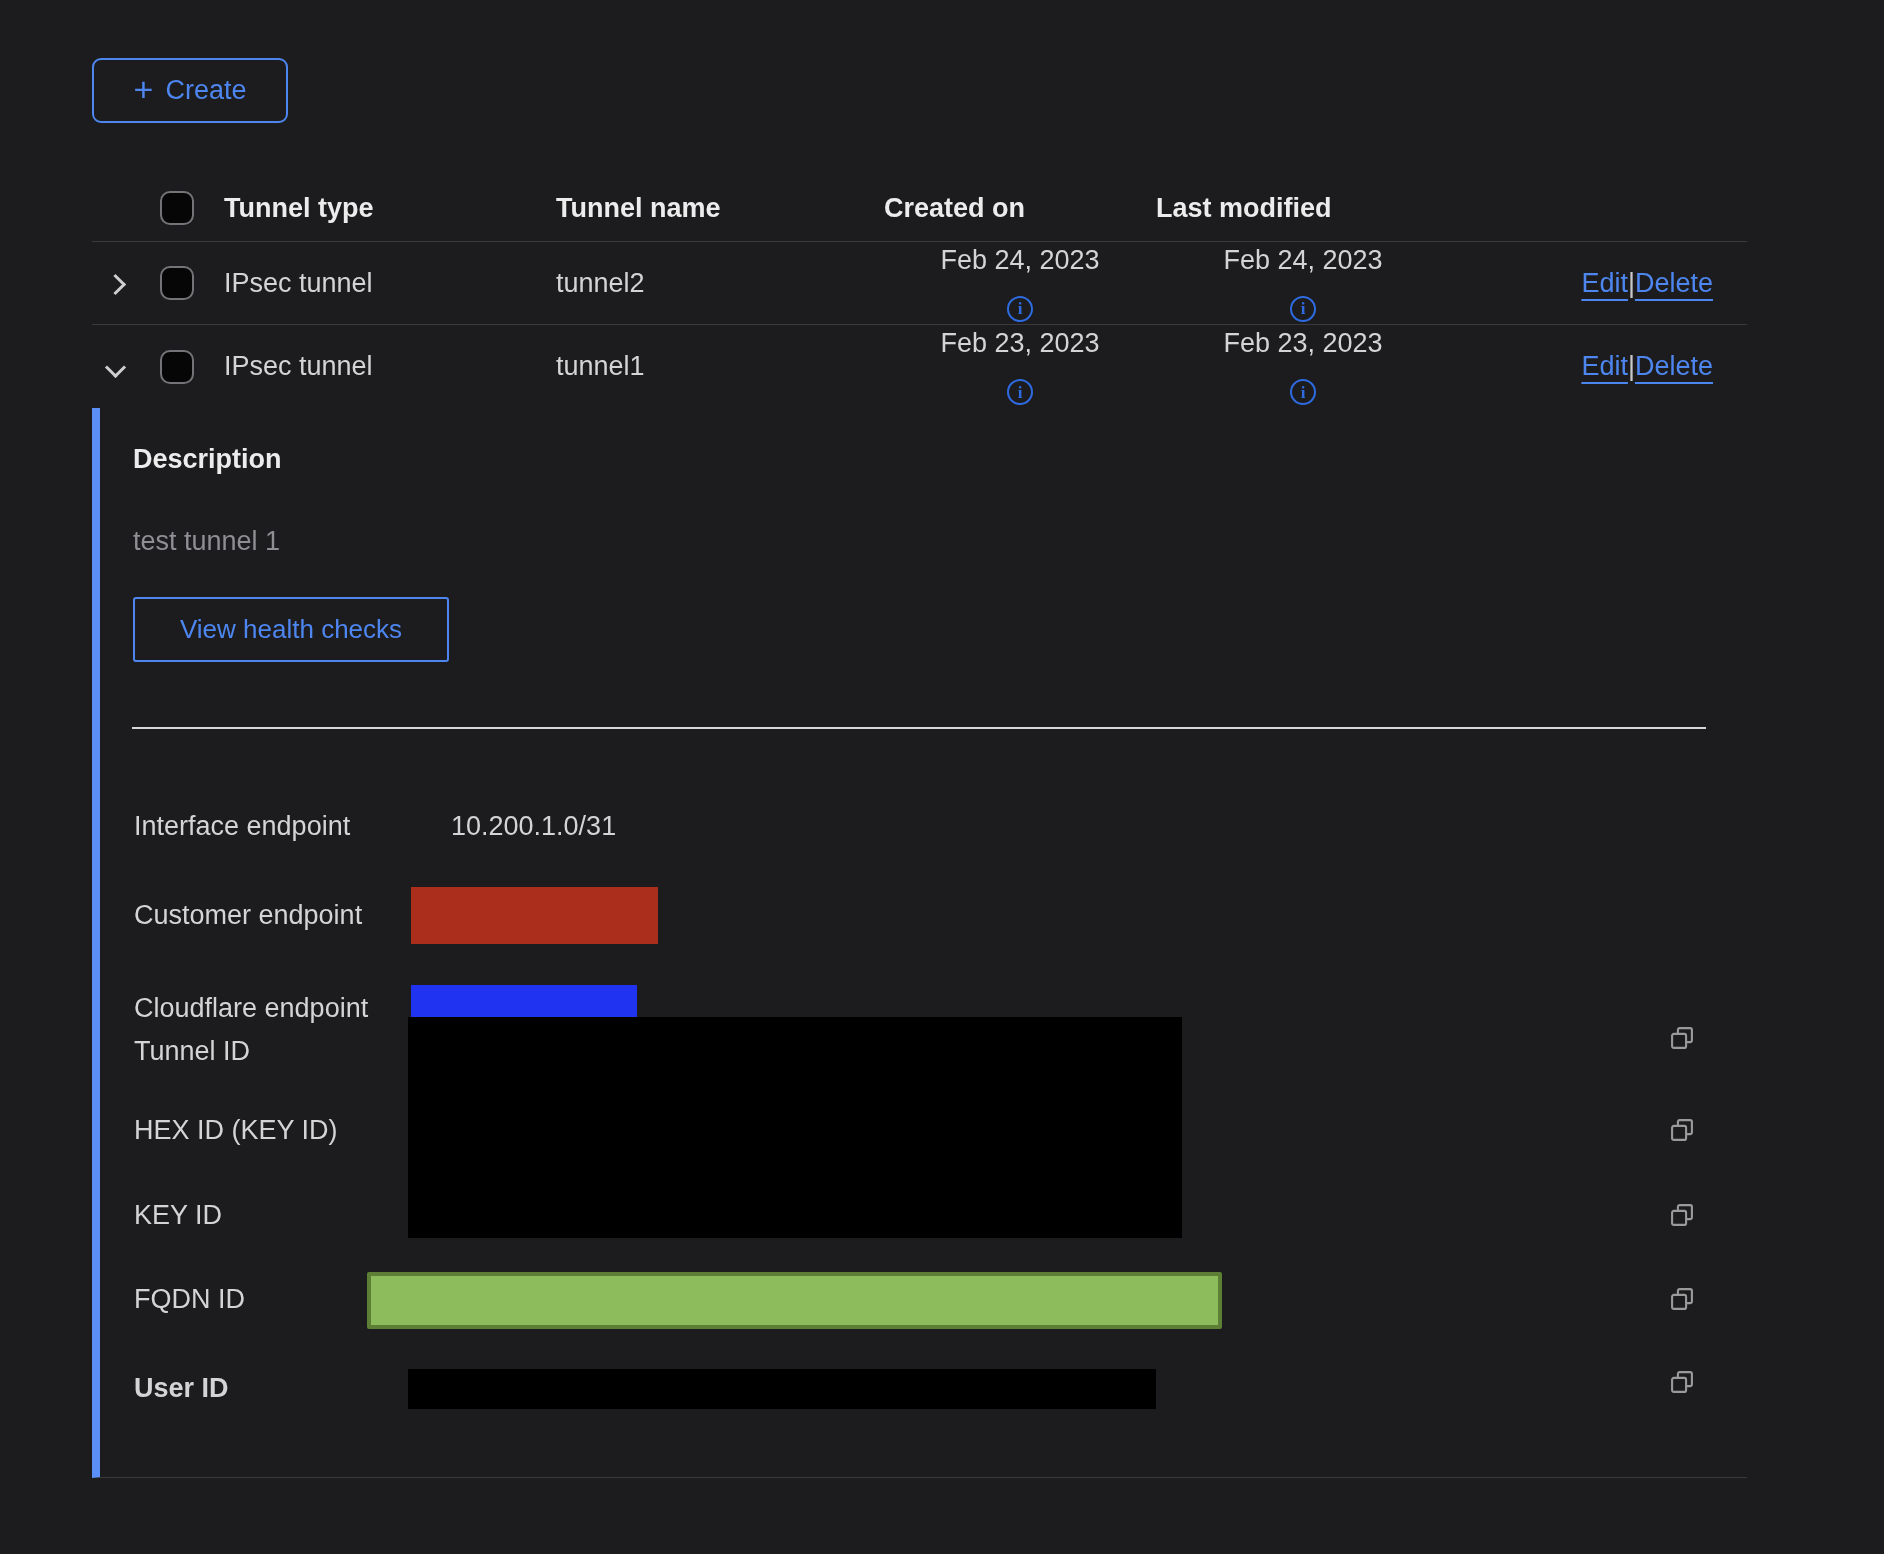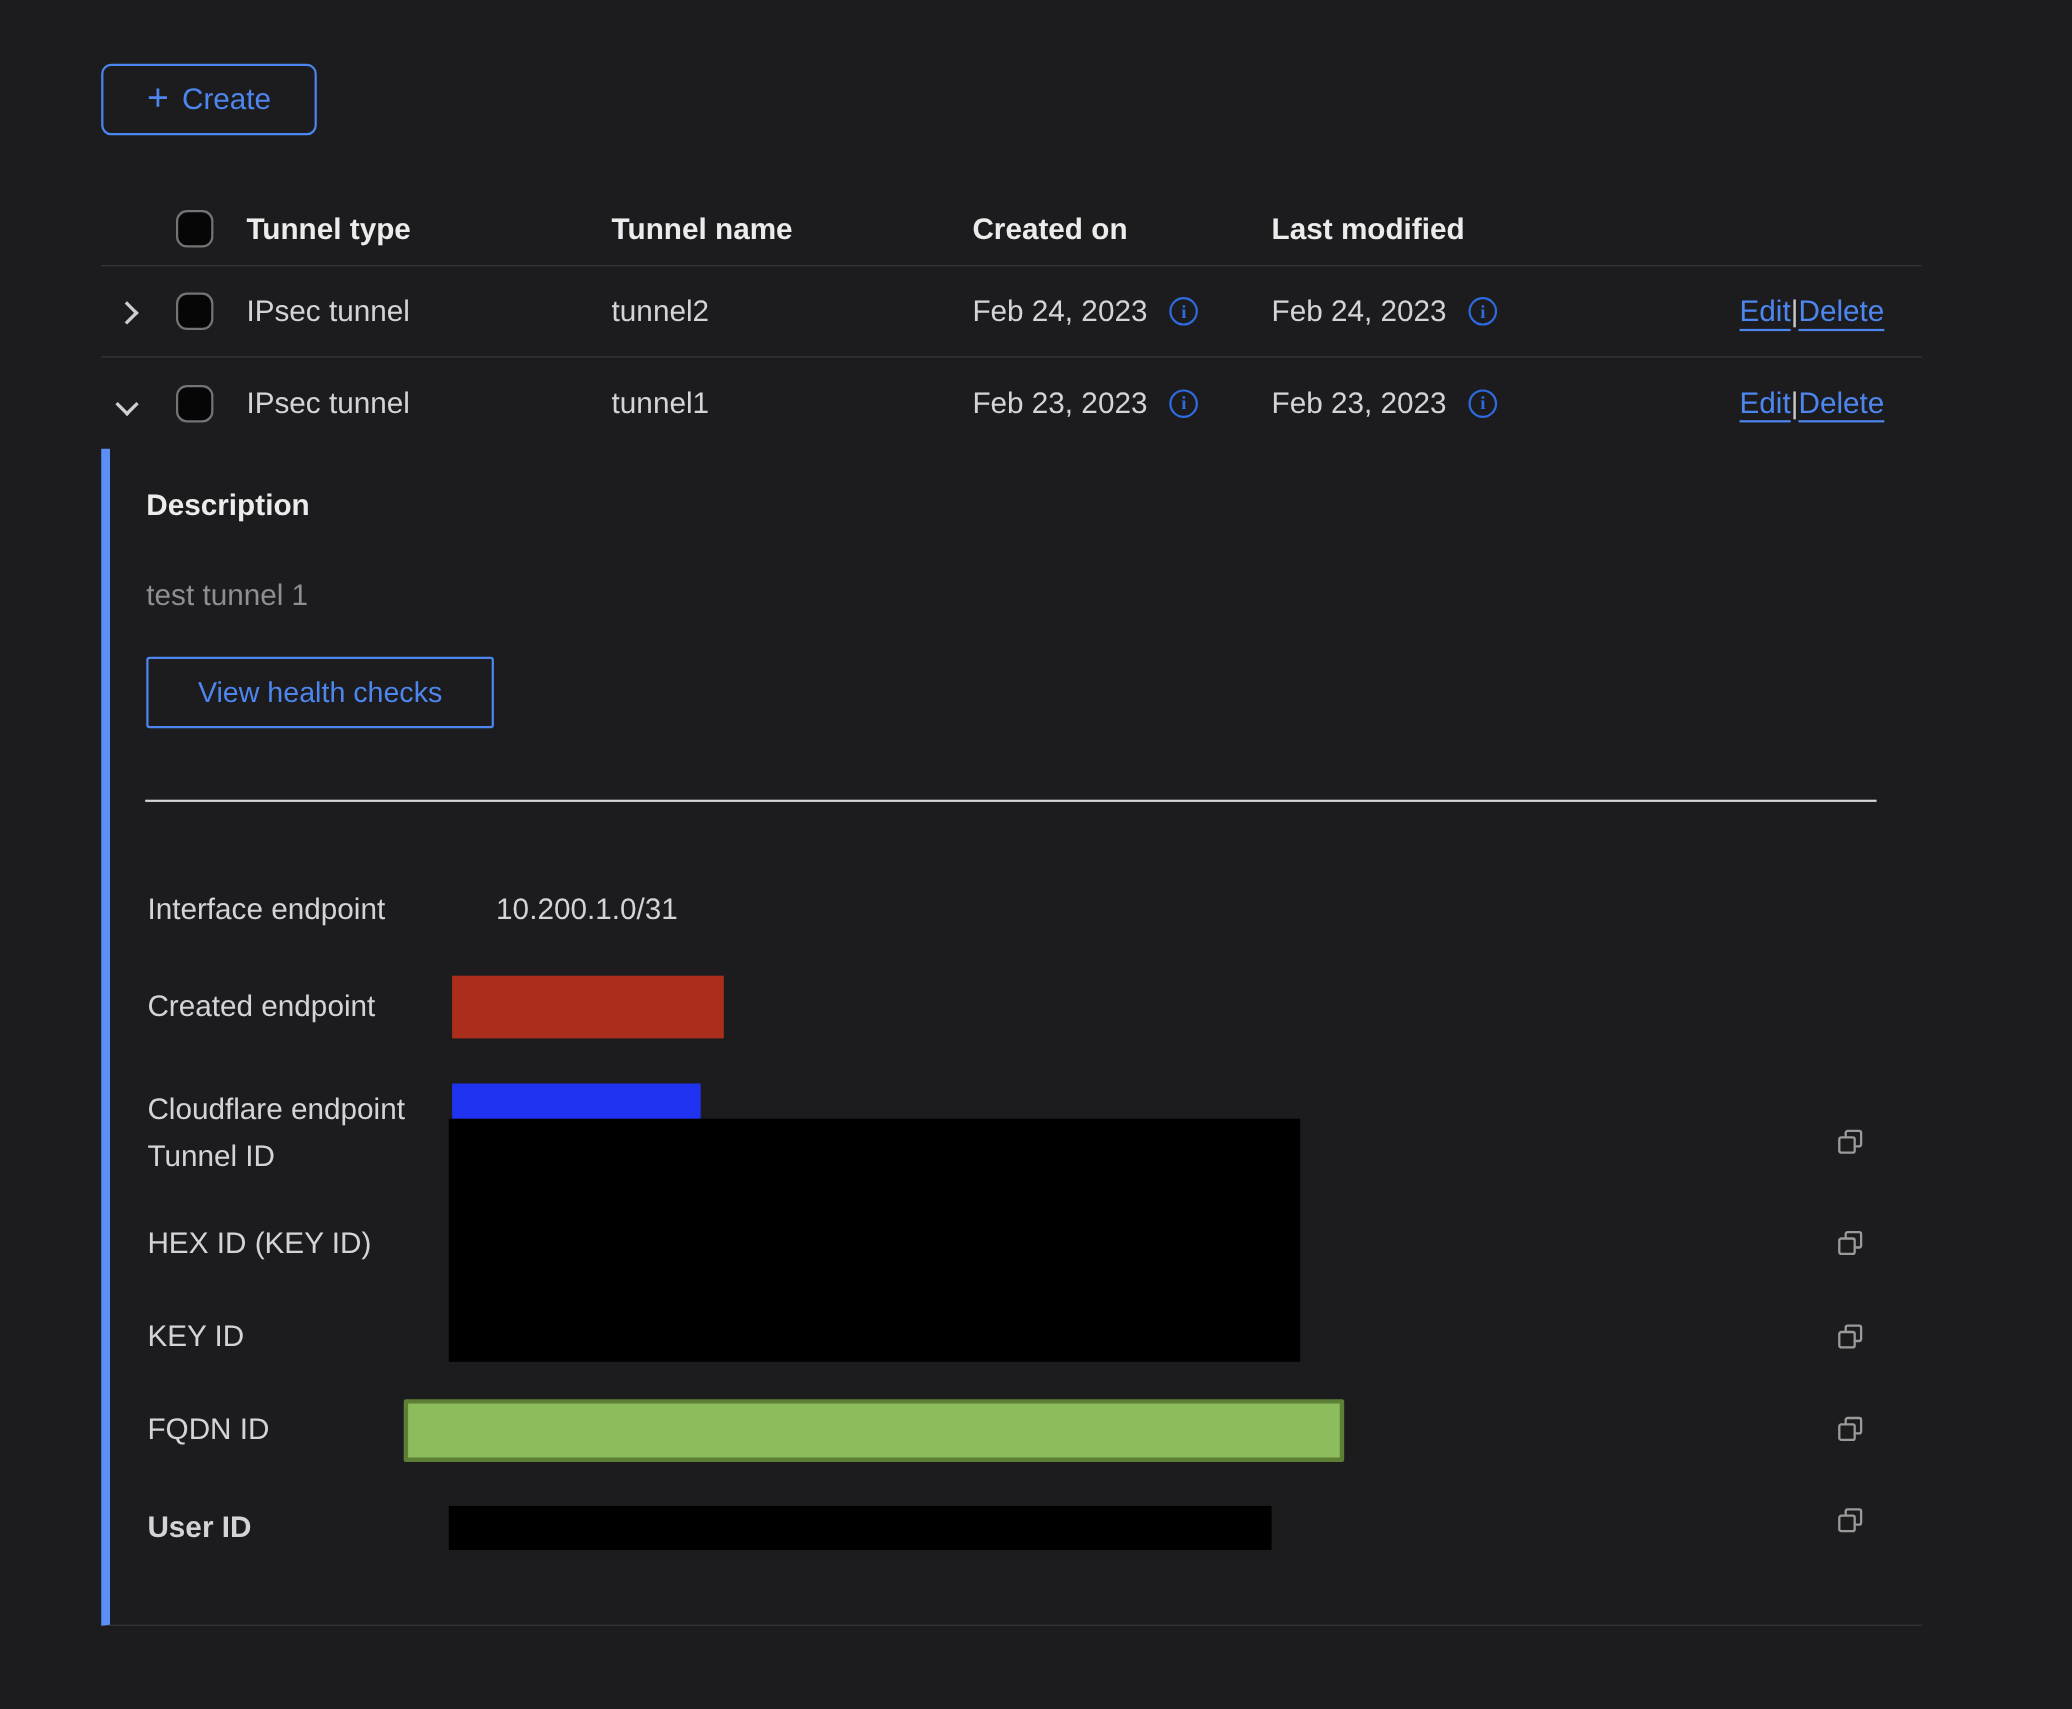--- a/index.html
+++ b/index.html
@@ -47,21 +47,21 @@
   .row1{top:242px;height:83px;border-bottom:1px solid var(--divider);}
   .row2{top:325px;height:83px;}
   .cell{white-space:nowrap;}
   .chev-cell{padding-left:16px;}
   .chevron{display:inline-block;width:15px;height:15px;
     border-right:3px solid #cfcfd2;border-bottom:3px solid #cfcfd2;cursor:pointer;}
   .chevron.right{transform:rotate(-45deg);}
   .chevron.down{transform:rotate(45deg);margin-top:-6px;}
   .checkbox{width:34px;height:34px;border:2px solid #747478;border-radius:10px;
     background:#060607;cursor:pointer;}
-  .date-cell{display:flex;align-items:center;gap:20px;}
+  .date-cell{display:flex;align-items:center;gap:20px;flex-direction:column;}
   .info-icon{
     width:26px;height:26px;border-radius:50%;border:2px solid var(--info-icon);
     color:var(--info-icon);display:inline-flex;align-items:center;justify-content:center;
     font-size:17px;font-weight:700;font-family:"Liberation Serif","DejaVu Serif",serif;
     line-height:1;cursor:pointer;flex:none;
   }
   .actions-cell{justify-self:end;display:flex;align-items:center;padding-right:34px;}
   .link{color:var(--accent);text-decoration:underline;text-underline-offset:7px;
     text-decoration-thickness:1.5px;cursor:pointer;}
   .pipe{color:#c9c9cc;}
@@ -177,21 +177,21 @@
   <div class="abs desc-label">Description</div>
   <div class="abs desc-value">test tunnel 1</div>
 
   <button class="abs health-btn">View health checks</button>
 
   <div class="abs light-divider"></div>
 
   <div class="abs field-label lbl-interface">Interface endpoint</div>
   <div class="abs lbl-interface val-interface">10.200.1.0/31</div>
 
-  <div class="abs field-label lbl-customer">Created endpoint</div>
+  <div class="abs field-label lbl-customer">Customer endpoint</div>
   <div class="abs redact-red"></div>
 
   <div class="abs field-label lbl-cloudflare">Cloudflare endpoint</div>
   <div class="abs redact-blue"></div>
 
   <div class="abs field-label lbl-tunnel-id">Tunnel ID</div>
   <div class="abs field-label lbl-hex-id">HEX ID (KEY ID)</div>
   <div class="abs field-label lbl-key-id">KEY ID</div>
   <div class="abs redact-black-big"></div>
 

